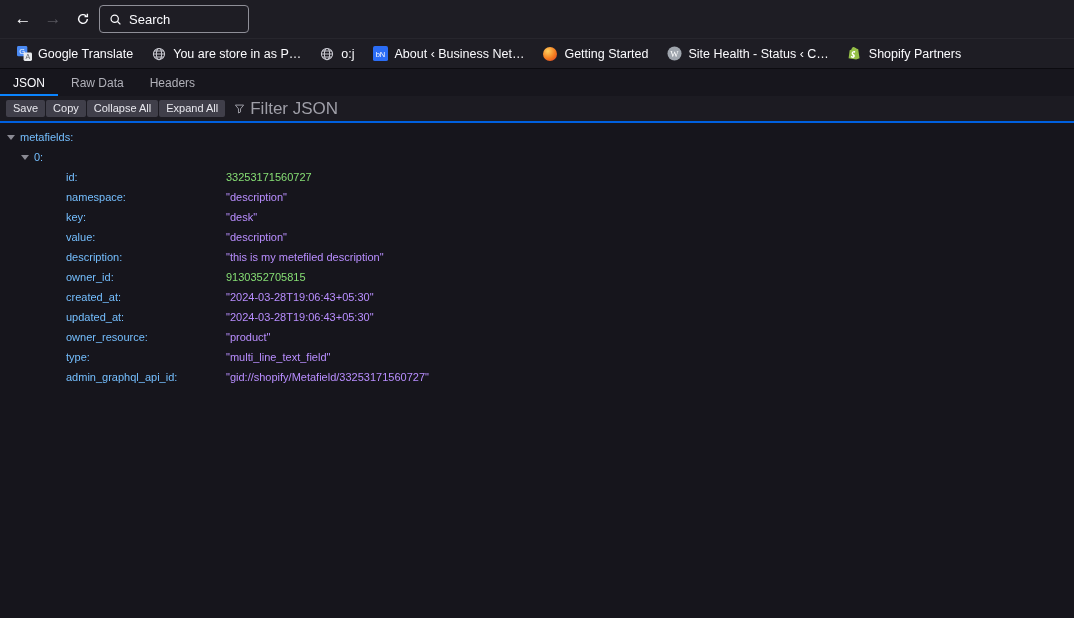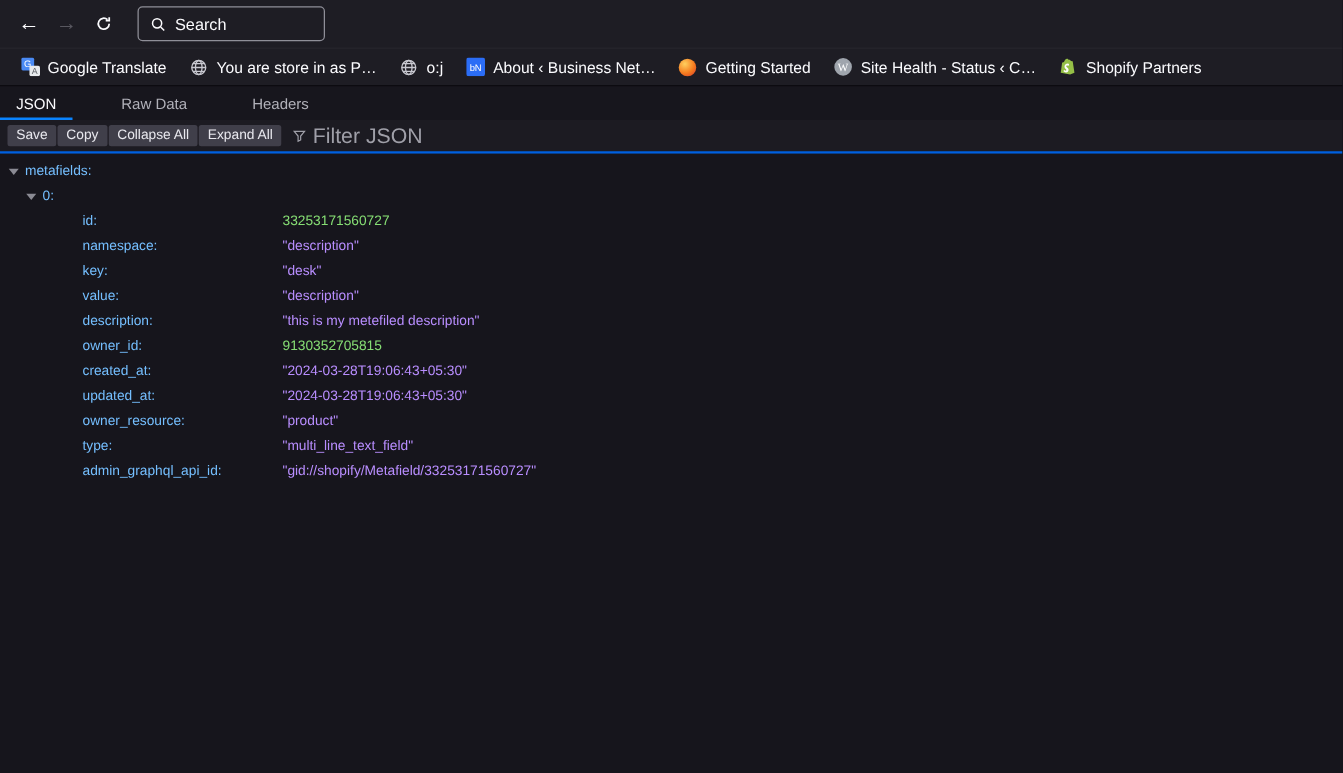--- a/index.html
+++ b/index.html
@@ -11,35 +11,35 @@
   .nav-btn { width:30px; height:28px; display:flex; align-items:center; justify-content:center;
              color:#fbfbfe; font-size:17px; border-radius:4px; flex:none; }
   .nav-btn.disabled { color:#58575f; }
   .urlbar { margin-left:95px; width:790px; height:28px; background:#131219; border-radius:4px;
             display:flex; align-items:center; padding:0 10px; font-size:13px; color:#9b9ba3; }
   .urlbar .icn { display:flex; align-items:center; margin-right:8px; flex:none; }
   .url-text { flex:1; white-space:nowrap; overflow:hidden; letter-spacing:.1px; }
   .url-text .dim { color:#9b9ba3; }
   .url-text .dom { color:#fbfbfe; }
   .star { color:#d0d0d8; font-size:15px; margin-left:8px; flex:none; }
-  .search { margin-left:12px; height:28px; min-width:150px; border:1px solid #8f8f98; border-radius:4px;
+  .search { margin-left:1px; height:28px; min-width:150px; border:1px solid #8f8f98; border-radius:4px;
             display:flex; align-items:center; padding:0 9px; gap:7px; color:#fbfbfe; font-size:13px;
             background:#1e1d24; white-space:nowrap; overflow:hidden; flex:none; }
 
   
   .bookmarks { height:30px; background:#1e1d24; border-top:1px solid #27262d;
                display:flex; align-items:center; padding:0 8px; gap:2px; overflow:hidden; }
   .bm { display:flex; align-items:center; gap:6px; padding:3px 8px; color:#fbfbfe;
         font-size:12.5px; border-radius:4px; white-space:nowrap; flex:none; }
   .bm-icon { width:16px; height:16px; display:flex; align-items:center; justify-content:center; flex:none; }
   .flame { width:14px; height:14px; border-radius:50%;
            background:radial-gradient(circle at 35% 30%, #ffcf5e, #f57c1f 55%, #d7352a); }
 
   
-  .tabs { height:28px; background:#17161d; border-top:1px solid #0c0b10; display:flex; align-items:stretch;gap:26px; }
+  .tabs { height:28px; background:#17161d; border-top:1px solid #0c0b10; display:flex; align-items:stretch; }
   .tab { padding:0 13px; display:flex; align-items:center; font-size:12px; color:#b1b1b9; }
   .tab.active { color:#fbfbfe; box-shadow:inset 0 -2px 0 #0a84ff; }
 
   
   .toolbar { height:25px; background:#1c1b22; display:flex; align-items:center; padding:0 6px; gap:1px; }
   .tbtn { background:#403f4a; color:#e8e8ee; font-size:11px; padding:3px 7px; border-radius:2px;
           border:none; font-family:inherit; line-height:1; }
   .filter { display:flex; align-items:center; gap:5px; margin-left:8px; color:#9f9fa8; }
   .filter input { background:transparent; border:none; outline:none; color:#d7d7db; font-size:17px;
                   width:120px; font-family:inherit; }

